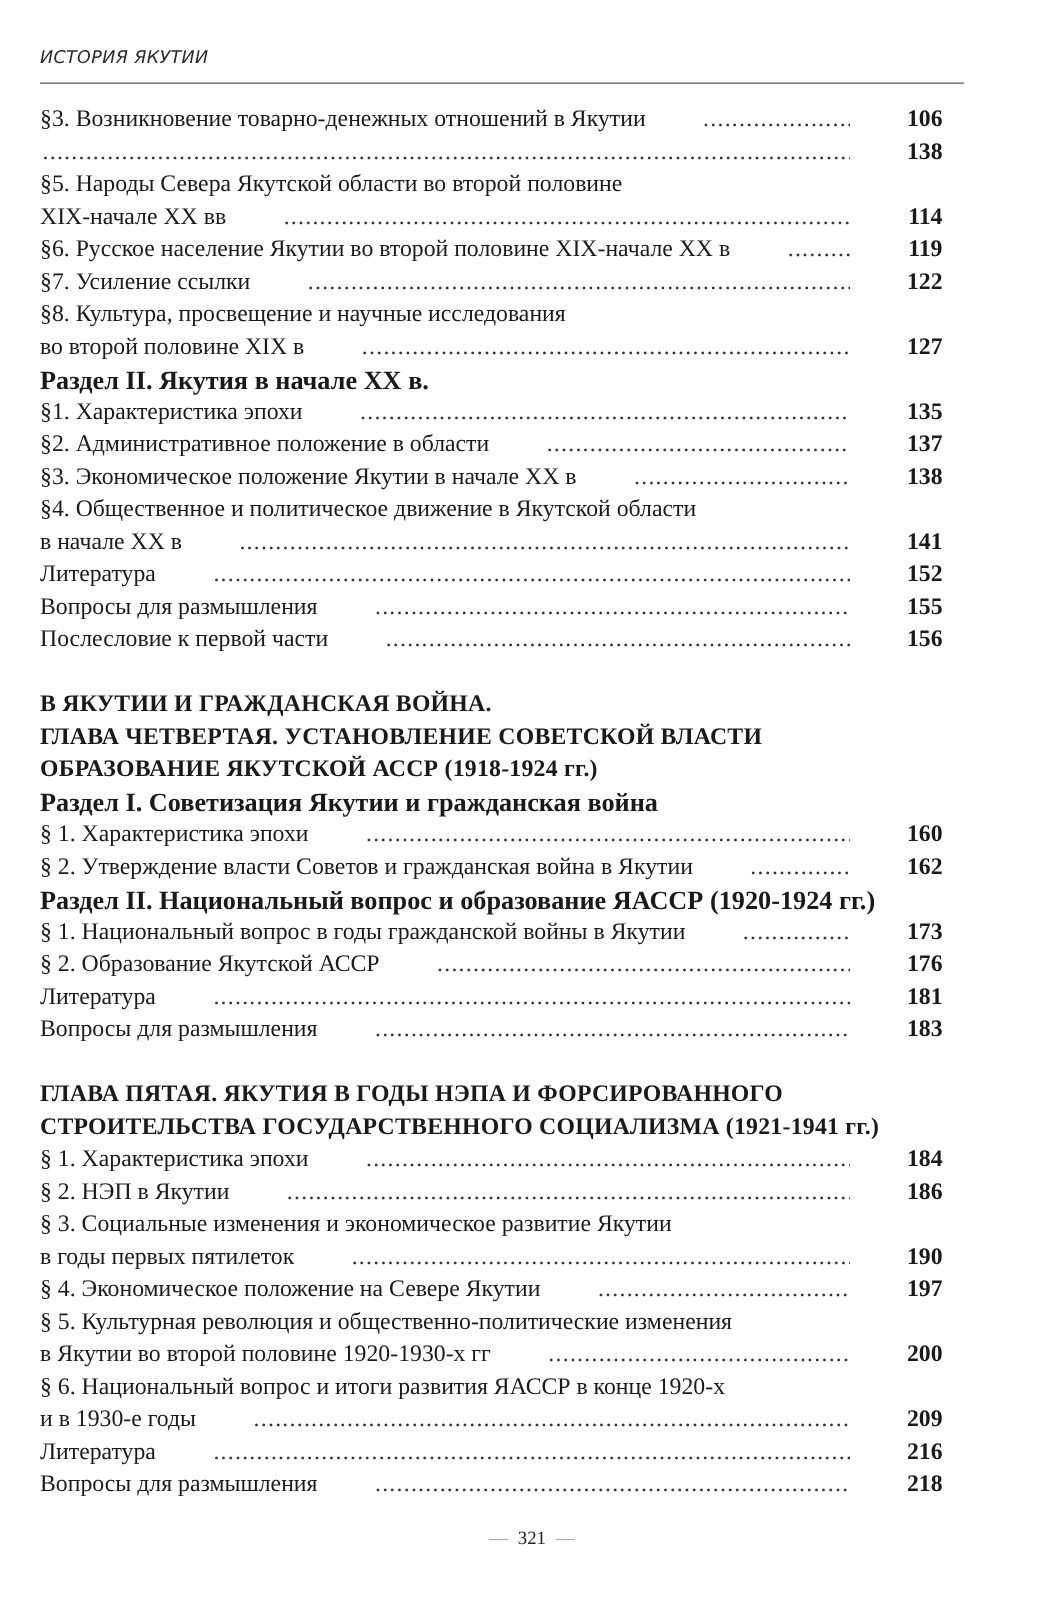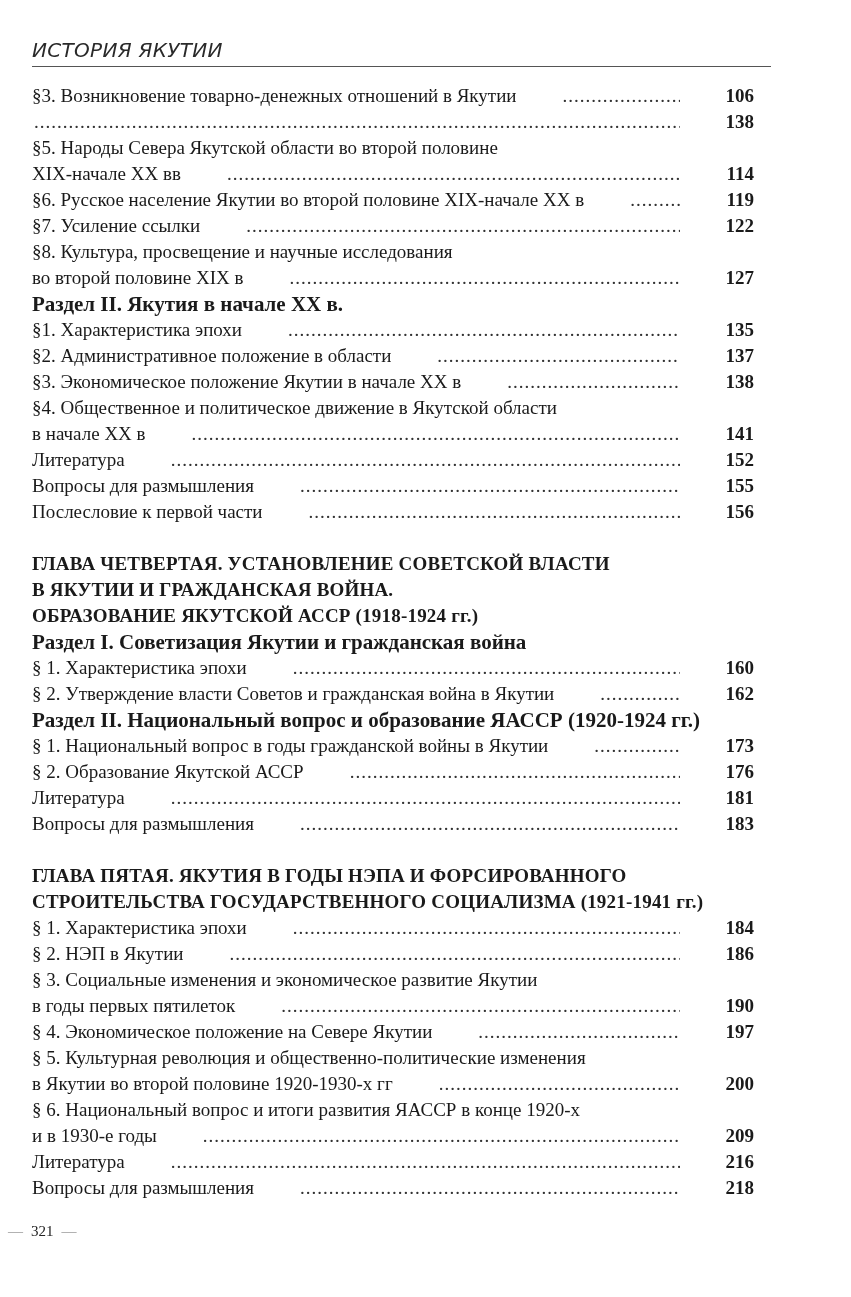--- a/index.html
+++ b/index.html
@@ -1,28 +1,28 @@
 <!DOCTYPE html>
 <html><head>
 <meta charset="utf-8">
 <style>
   html, body { margin: 0; padding: 0; background: #ffffff; }
   body { width: 851px; height: 1297px; position: relative; overflow: hidden; color: #1a1a1a; }
-  .running-head { position: absolute; left: 32px; top: 38px; font-family: "DejaVu Sans", sans-serif; font-style: italic; font-size: 20px; letter-spacing: 0.3px; color: #2a2a2a; }
+  .running-head { position: absolute; left: 32px; top: 38px; font-family: "DejaVu Sans", sans-serif; font-style: italic; font-size: 14px; letter-spacing: 0.3px; color: #2a2a2a; }
   .head-rule { position: absolute; left: 32px; right: 80px; top: 66px; height: 0; border-top: 1.5px solid #555; }
   .toc { position: absolute; left: 32px; top: 83px; width: 722px; font-family: "Liberation Serif", serif; font-size: 19px; }
   .row { display: flex; align-items: baseline; height: 26px; line-height: 26px; white-space: nowrap; gap: 44px; }
   .row .title { flex: 0 0 auto; }
   .row .dots { flex: 1 1 auto; overflow: hidden; margin: 0 2px; }
   .row .dots::after { content: "......................................................................................................................................................................................................................................................"; letter-spacing: 1px; color: #333; }
   .row .page { flex: 0 0 auto; font-weight: bold; }
   .section { font-weight: bold; font-size: 21px; height: 26px; line-height: 26px; }
   .chapter { font-weight: bold; font-size: 19px; line-height: 26px; letter-spacing: 0.2px; text-transform: none; }
   .gap { height: 26px; }
-  .folio { position: absolute; left: 0; right: 0; top: 1223px; text-align: left; font-family: "Liberation Serif", serif; font-size: 15px; color: #222; }
+  .folio { position: absolute; left: 0; right: 0; top: 1223px; text-align: center; font-family: "Liberation Serif", serif; font-size: 15px; color: #222; }
   .folio .dash { color: #999; margin: 0 8px; }
 </style>
 </head>
 <body>
 
 <div class="running-head">ИСТОРИЯ ЯКУТИИ</div>
 <div class="head-rule"></div>
 
 <div class="toc" id="toc">
     <div class="row">
@@ -94,22 +94,22 @@
       <span class="dots"></span>
       <span class="page">155</span>
     </div>
     <div class="row">
       <span class="title">Послесловие к первой части</span>
       <span class="dots"></span>
       <span class="page">156</span>
     </div>
     <div class="gap"></div>
     <div class="chapter">
+      <div class="chapter-line">В ЯКУТИИ И ГРАЖДАНСКАЯ ВОЙНА.</div>
       <div class="chapter-line">ГЛАВА ЧЕТВЕРТАЯ. УСТАНОВЛЕНИЕ СОВЕТСКОЙ ВЛАСТИ</div>
-      <div class="chapter-line">В ЯКУТИИ И ГРАЖДАНСКАЯ ВОЙНА.</div>
       <div class="chapter-line">ОБРАЗОВАНИЕ ЯКУТСКОЙ АССР (1918-1924 гг.)</div>
     </div>
     <div class="section">Раздел I. Советизация Якутии и гражданская война</div>
     <div class="row">
       <span class="title">§ 1. Характеристика эпохи</span>
       <span class="dots"></span>
       <span class="page">160</span>
     </div>
     <div class="row">
       <span class="title">§ 2. Утверждение власти Советов и гражданская война в Якутии</span>

